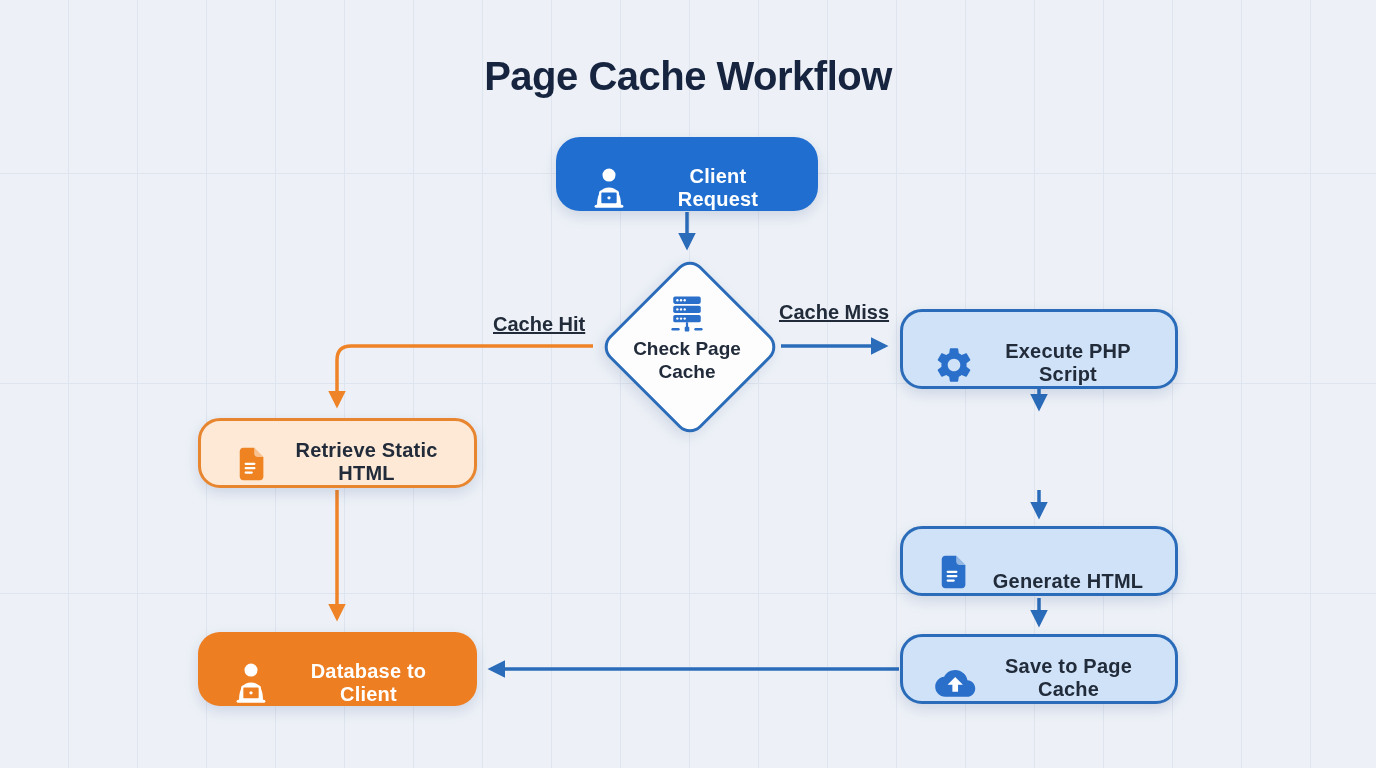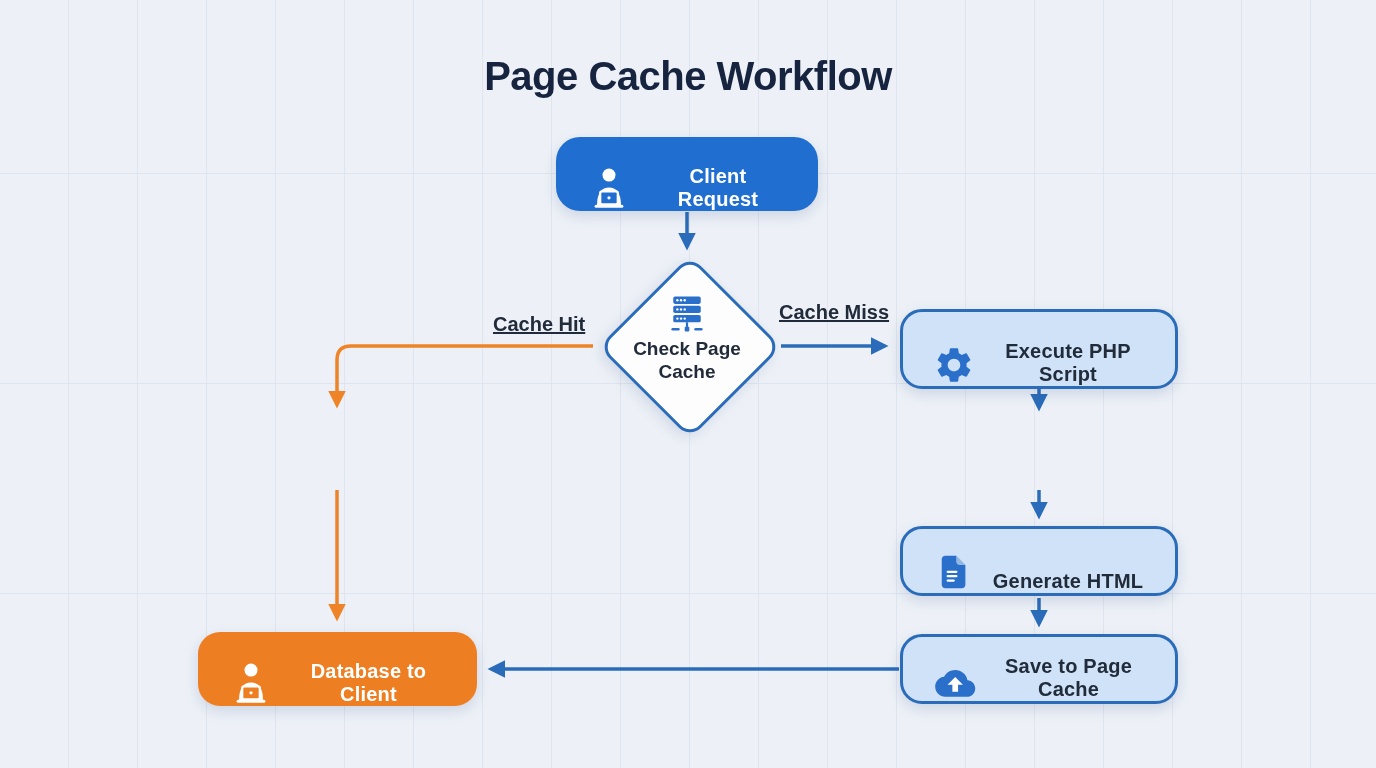--- a/index.html
+++ b/index.html
@@ -140,20 +140,30 @@
         <circle cx="17.5" cy="29" r="1.3" fill="#fff"></circle>
         <circle cx="21.5" cy="29" r="1.3" fill="#fff"></circle>
       <rect x="22.8" y="33" width="2.4" height="6" fill="currentColor"></rect>
       <rect x="21.5" y="38" width="5" height="5" rx="1" fill="currentColor"></rect>
       <rect x="7" y="39.4" width="9" height="2.6" rx="1.3" fill="currentColor"></rect>
       <rect x="32" y="39.4" width="9" height="2.6" rx="1.3" fill="currentColor"></rect>
     </svg>
     <span class="label">Check Page Cache</span>
   </div>
 
+  <div class="node node-light-orange node-retrieve">
+    <svg class="icon icon-orange" width="42" height="42" viewBox="0 0 48 48">
+      <path d="M14 5.5 C11.8 5.5 10 7.3 10 9.5 V38.5 C10 40.7 11.8 42.5 14 42.5 H33 C35.2 42.5 37 40.7 37 38.5 V16 L26.5 5.5 Z" fill="currentColor"></path>
+      <path d="M26.5 5.5 V12 C26.5 14.2 28.3 16 30.5 16 H37 Z" fill="#ffffff" opacity="0.5"></path>
+      <rect x="15.5" y="22.5" width="12.5" height="2.6" rx="1.3" fill="#fff"></rect>
+      <rect x="15.5" y="27.5" width="12.5" height="2.6" rx="1.3" fill="#fff"></rect>
+      <rect x="15.5" y="32.5" width="9.5" height="2.6" rx="1.3" fill="#fff"></rect>
+    </svg>
+    <span class="label">Retrieve Static HTML</span>
+  </div>
 
   <div class="node node-solid-orange node-deliver">
     <svg class="icon icon-white" width="46" height="46" viewBox="0 0 48 48">
       <circle cx="24" cy="10.5" r="6.8" fill="currentColor"></circle>
       <path d="M11.5 42 C11.5 29 16.5 23.5 24 23.5 C31.5 23.5 36.5 29 36.5 42 Z" fill="currentColor"></path>
       <rect x="14.8" y="27.5" width="18.4" height="13.5" rx="2" class="cut-orange" stroke="currentColor" stroke-width="2.4"></rect>
       <circle cx="24" cy="34.2" r="1.7" fill="currentColor"></circle>
       <rect x="9" y="41.5" width="30" height="3.2" rx="1.6" fill="currentColor"></rect>
     </svg>
     <span class="label">Database to Client</span>

